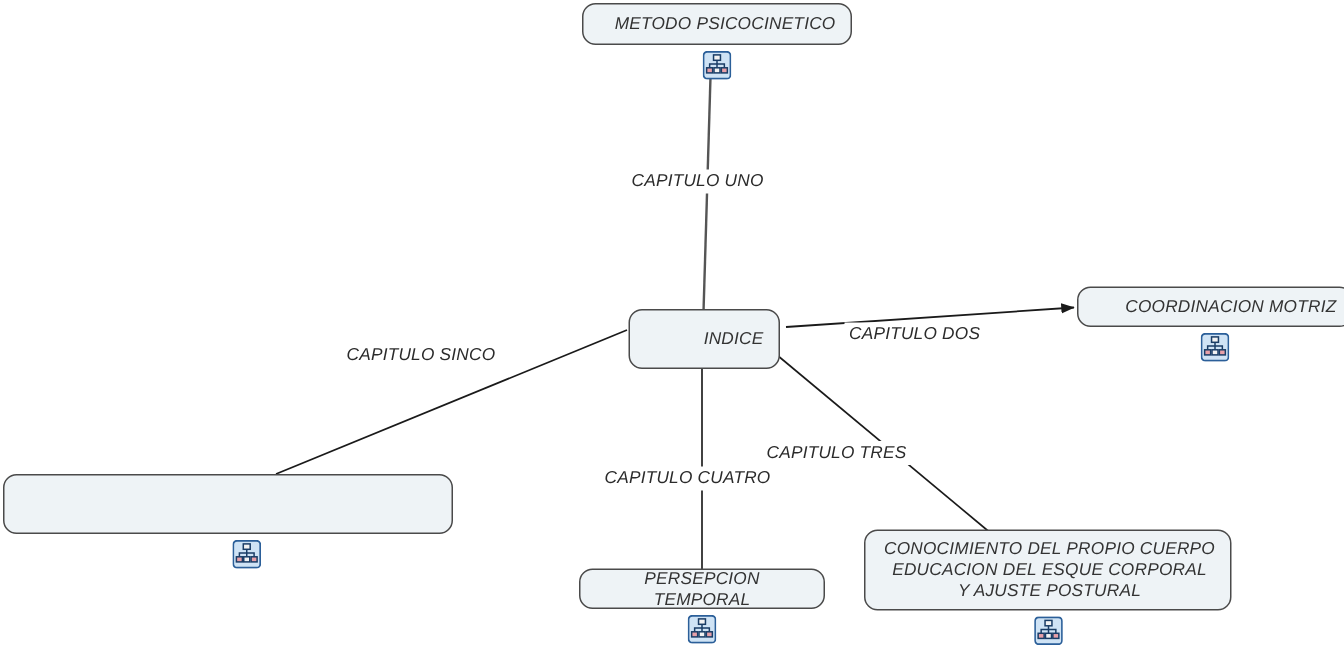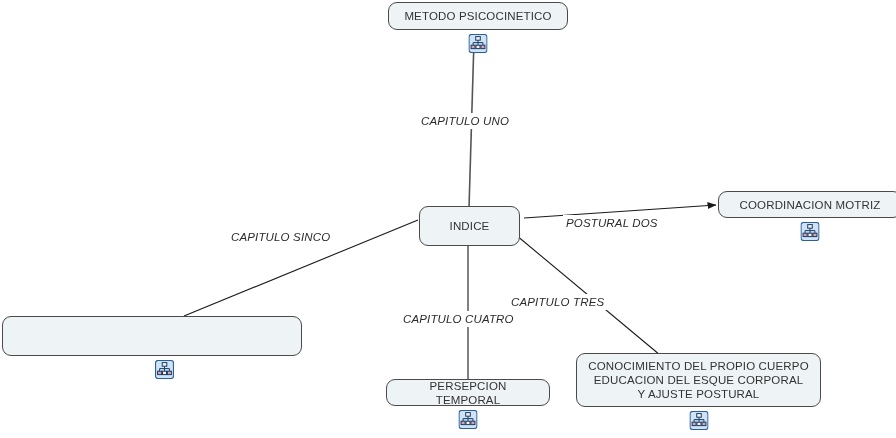--- a/index.html
+++ b/index.html
@@ -26,29 +26,30 @@
     height: 438px;
   }
   .node {
     position: absolute;
     box-sizing: border-box;
     background: #eef3f6;
     border: 1px solid #4a4a4a;
     border-radius: 9px;
     display: flex;
     align-items: center;
-    justify-content: center;
+    justify-content: flex-end;
     text-align: center;
     color: #333333;
     font-size: 11.5px;
     line-height: 14px;
     letter-spacing: 0.15px;
     white-space: pre-line;
     padding: 3px 10px;
     z-index: 3;
+    font-style: italic;
   }
   .node-label {
     display: block;
     white-space: pre-line;
   }
   .node-icon {
     position: absolute;
     left: 50%;
     bottom: -10px;
     transform: translateX(-50%);
@@ -162,21 +163,21 @@
         <rect x="7.2" y="2.6" width="4.6" height="3.6" fill="#f2f2f2" stroke="#1a3d66" stroke-width="1"></rect>
         <rect x="2.6" y="11.2" width="4" height="3.4" fill="#e8a0a8" stroke="#1a3d66" stroke-width="1"></rect>
         <rect x="7.5" y="11.2" width="4" height="3.4" fill="#f2f2f2" stroke="#1a3d66" stroke-width="1"></rect>
         <rect x="12.4" y="11.2" width="4" height="3.4" fill="#e8a0a8" stroke="#1a3d66" stroke-width="1"></rect>
       </svg>
     </span>
   </div>
 
   <div class="edge-label" style="left:418px; top:113px;">CAPITULO UNO</div>
 
-  <div class="edge-label" style="left:563px; top:215px;">POSTURAL DOS</div>
+  <div class="edge-label" style="left:563px; top:215px;">CAPITULO DOS</div>
 
   <div class="edge-label" style="left:508px; top:294px;">CAPITULO TRES</div>
 
   <div class="edge-label" style="left:400px; top:311px;">CAPITULO CUATRO</div>
 
   <div class="edge-label" style="left:228px; top:229px;">CAPITULO SINCO</div>
 
 </div>
 
 </body></html>

